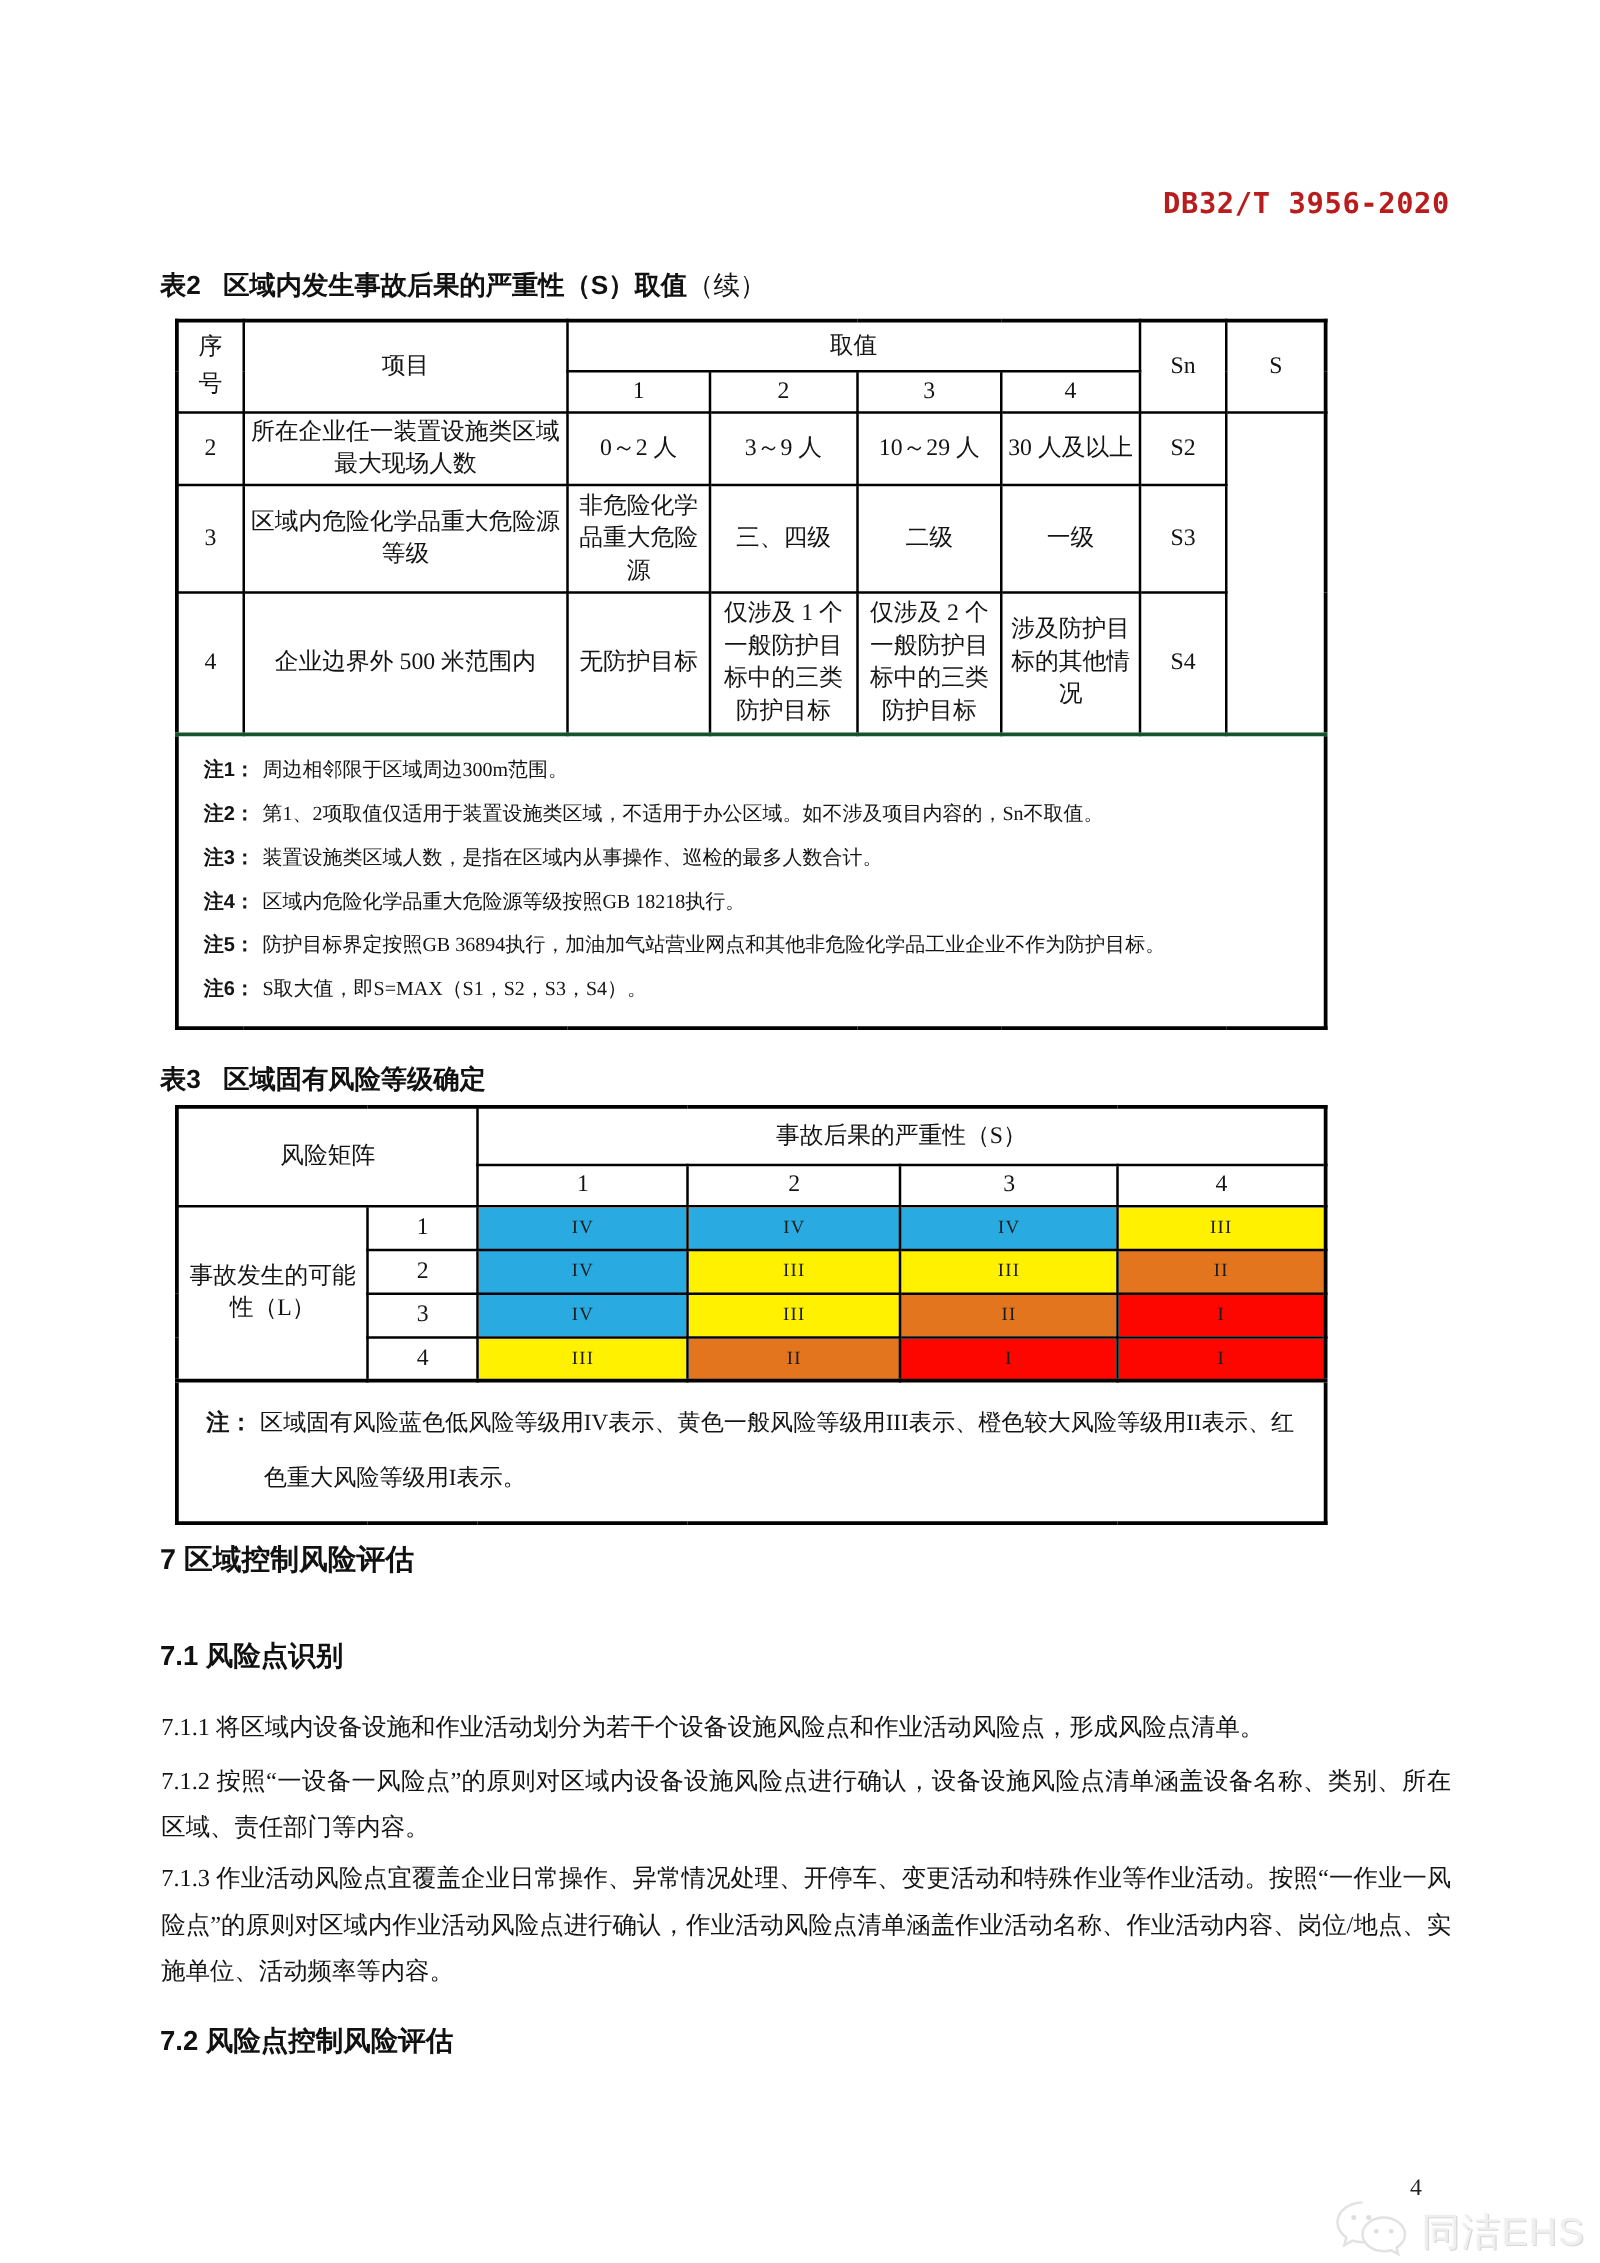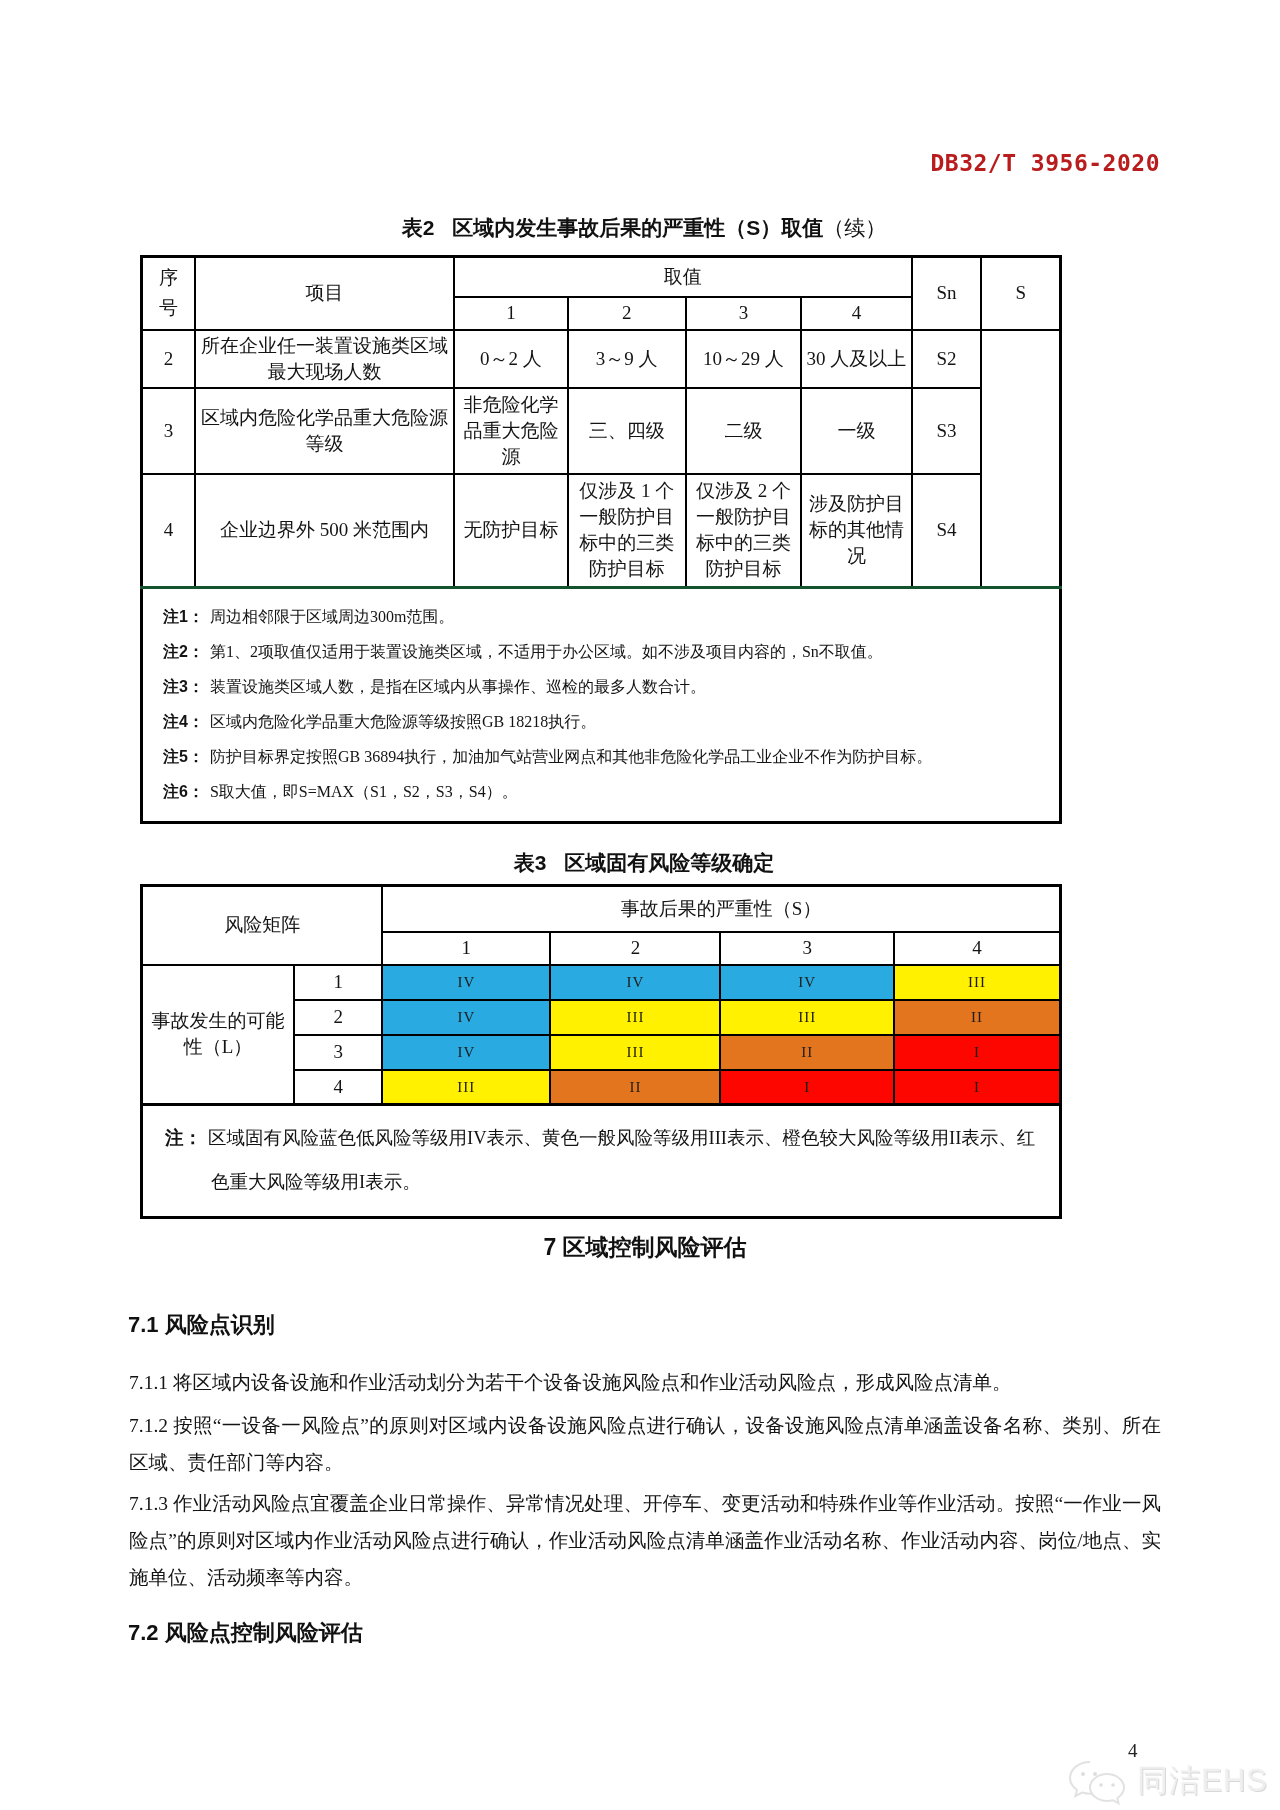--- a/index.html
+++ b/index.html
@@ -23,21 +23,21 @@
     font-size: 23px;
     letter-spacing: 0.5px;
     color: #b91c1c;
   }
 
   
   .tbl-title {
     position: absolute;
     left: 128px;
     width: 1032px;
-    text-align: center;
+    text-align: left;
     font-family: "Liberation Sans", "DejaVu Sans", sans-serif;
     font-weight: 700;
     font-size: 21px;
     color: #111;
   }
   .tbl-title .gap { display: inline-block; width: 18px; }
   .tbl-title .xu { font-weight: 400; font-family: "Liberation Serif", serif; }
   #t2-title { top: 214px; }
   #t3-title { top: 849px; }
 
@@ -108,21 +108,21 @@
     top: 1232px;
     left: 128px;
     width: 1034px;
   }
   .h-sans {
     font-family: "Liberation Sans", "DejaVu Sans", sans-serif;
     font-weight: 700;
     color: #111;
     margin: 0;
   }
-  #h7  { font-size: 23px; margin-bottom: 47px; text-align: center; }
+  #h7  { font-size: 23px; margin-bottom: 47px; }
   #h71 { font-size: 22px; margin-bottom: 24px; }
   #h72 { font-size: 22px; margin-top: 22px; }
   .para {
     margin: 1px;
     font-size: 19.5px;
     line-height: 37px;
     text-align: justify;
     color: #141414;
   }
   #p711 { margin-bottom: 6px; }
@@ -135,21 +135,21 @@
     top: 1740px;
     left: 1128px;
     font-size: 19px;
     color: #222;
   }
   .watermark {
     position: absolute;
     top: 1760px;
     right: 12px;
     display: flex;
-    align-items: flex-start;
+    align-items: center;
     gap: 8px;
   }
   .watermark .wm-text {
     font-family: "Liberation Sans", sans-serif;
     font-size: 31px;
     color: #efefef;
     text-shadow: 1px 1px 0 #d8d8d8, -1px -1px 0 #fbfbfb;
     letter-spacing: 1px;
   }
 </style>

